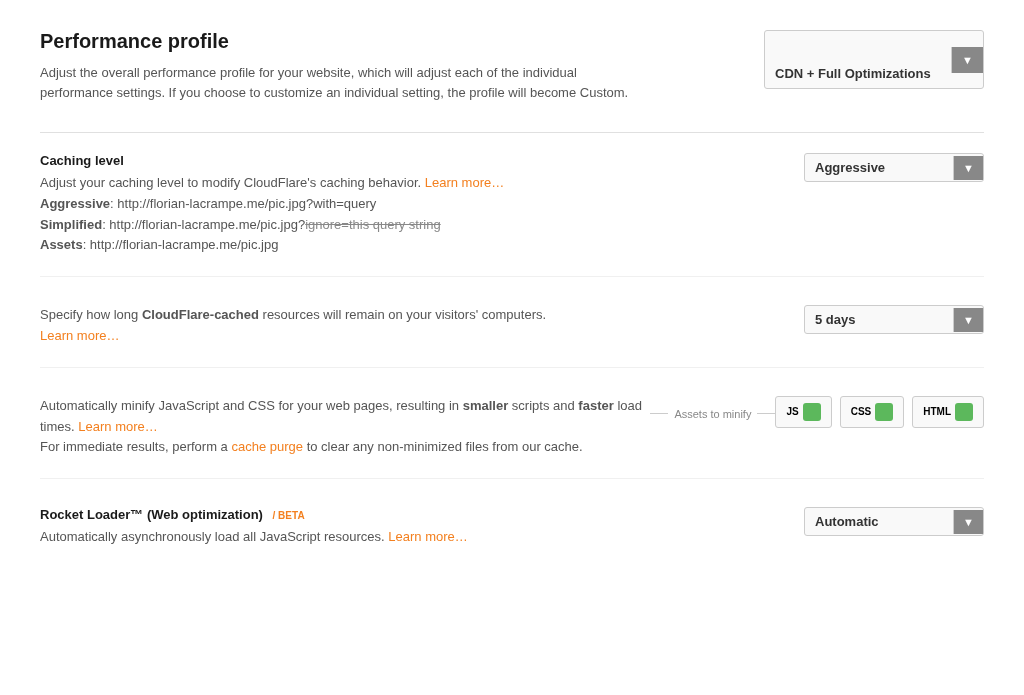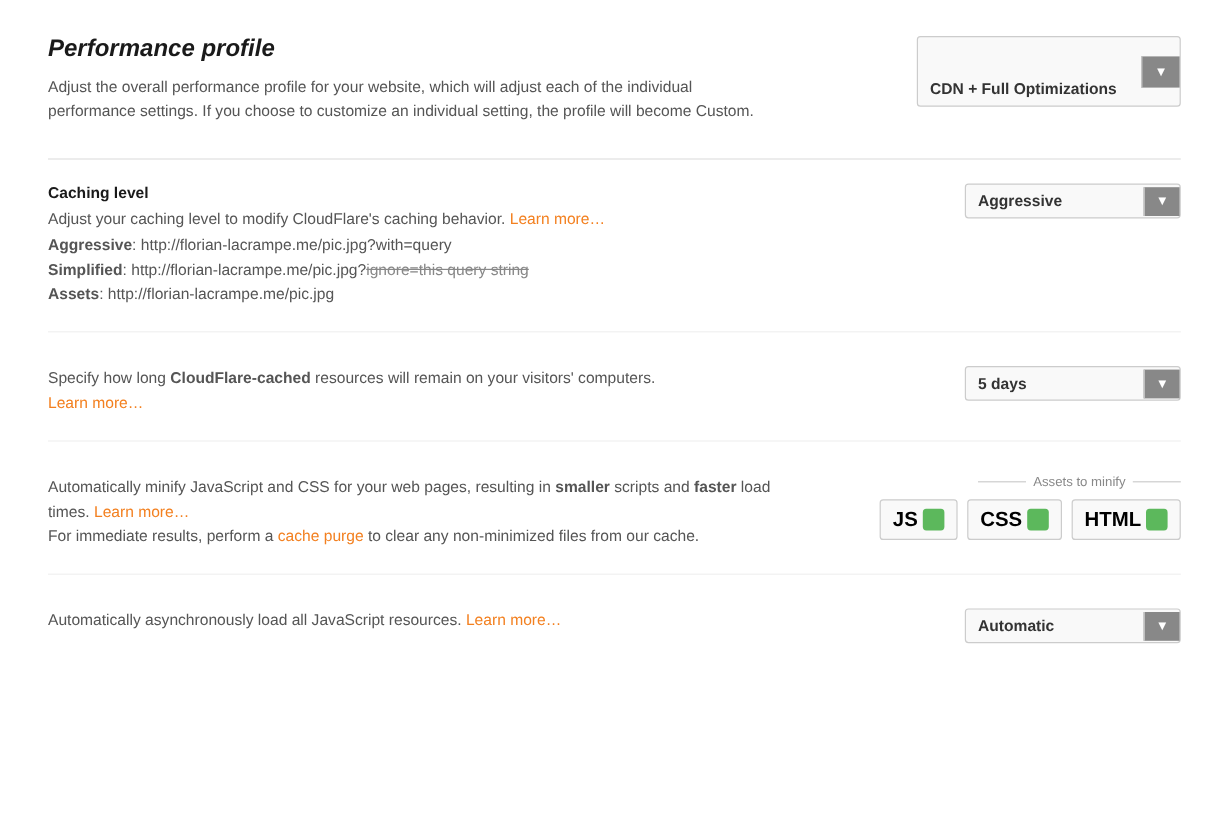--- a/index.html
+++ b/index.html
@@ -10,21 +10,20 @@
       background: #fff;
       padding: 30px 40px;
       max-width: 1024px;
     }
 
     .section-title {
       font-size: 20px;
       font-weight: bold;
       color: #1a1a1a;
       margin-bottom: 10px;
-      font-style: italic;
     }
 
     .section-desc {
       color: #555;
       font-size: 13px;
       line-height: 1.5;
       max-width: 600px;
     }
 
     .profile-row {
@@ -162,21 +161,20 @@
     }
 
     .select-sm .select-arrow {
       padding: 6px 9px;
       font-size: 11px;
     }
 
     
     .minify-section {
       display: flex;
-      flex-direction: column;
       align-items: flex-end;
     }
 
     .minify-label-row {
       display: flex;
       align-items: center;
       margin-bottom: 8px;
       font-size: 11px;
       color: #888;
     }
@@ -195,21 +193,21 @@
     }
 
     .minify-btn {
       display: flex;
       align-items: center;
       gap: 4px;
       border: 1px solid #ccc;
       border-radius: 3px;
       background: #f9f9f9;
       padding: 6px 10px;
-      font-size: 17px;
+      font-size: 10px;
       font-weight: bold;
       cursor: pointer;
     }
 
     .toggle-green {
       width: 18px;
       height: 18px;
       background: #5cb85c;
       border-radius: 3px;
       display: inline-block;
@@ -322,20 +320,23 @@
             <span>HTML</span>
             <span class="toggle-green"></span>
           </button>
         </div>
       </div>
     </div>
   </div>
 
   <div class="setting-row">
     <div class="setting-left">
+      <div class="setting-label">
+        Rocket Loader™ (Web optimization) <span class="beta-badge">/ BETA</span>
+      </div>
       <div class="setting-desc">
         Automatically asynchronously load all JavaScript resources. <a href="#" class="learn-more">Learn more…</a>
       </div>
     </div>
     <div class="setting-right">
       <div class="select-sm">
         <select>
           <option>Automatic</option>
           <option>Manual</option>
           <option>Off</option>

